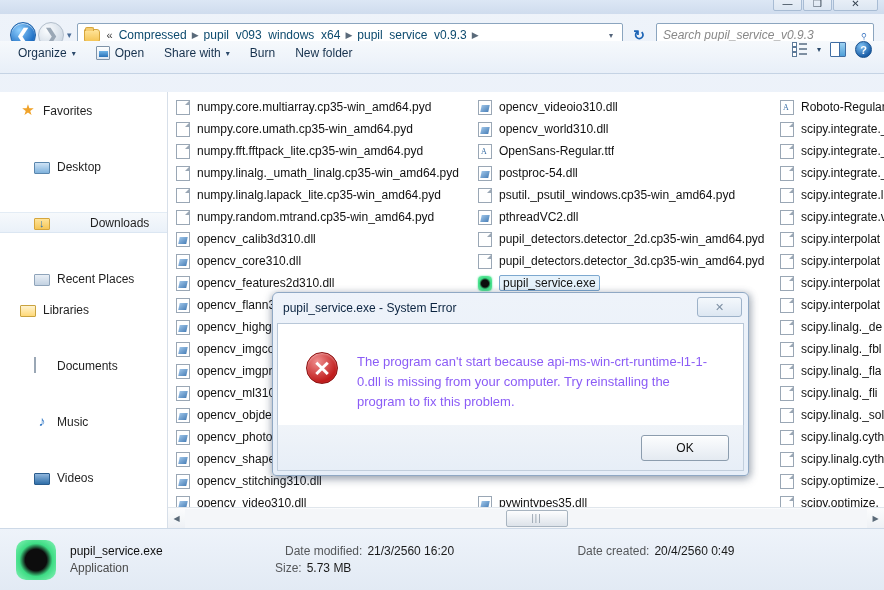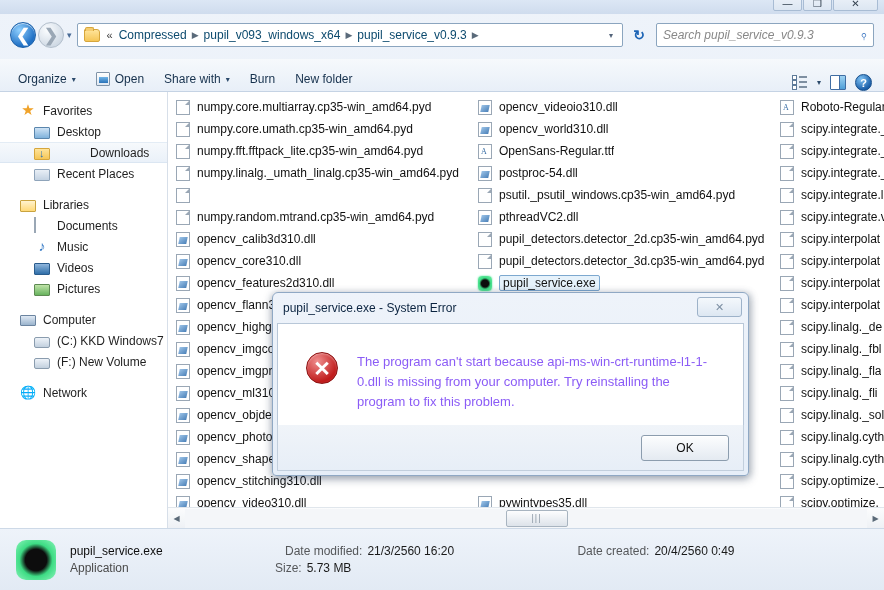--- a/index.html
+++ b/index.html
@@ -86,24 +86,24 @@
   .searchbox {
     width: 218px; height: 24px; margin-left: 5px; flex: 0 0 auto;
     background: #fff; border: 1px solid #8ba5bf; border-radius: 2px;
     display: flex; align-items: center; padding: 0 6px;
   }
   .searchbox .ph { flex: 1; color: #888; font-style: italic; font-size: 12px; }
   .search-icon { color: #2c6bbd; font-size: 13px; transform: rotate(-45deg); }
 
   
   .toolbar {
-    position: absolute; top: 59px; left: 0; right: 0; height: 33px;
+    position: absolute; top: 41px; left: 0; right: 0; height: 33px;
     background: linear-gradient(to bottom,#f6f9fc,#e8eff8);
     border-bottom: 1px solid #c5d3e4;
-    display: flex; align-items: flex-end; padding: 0 8px;
+    display: flex; align-items: flex-start; padding: 0 8px;
   }
   .tbitem {
     display: flex; align-items: center; gap: 5px;
     padding: 4px 9px; color: #16314d; font-size: 12px;
     border: 1px solid transparent; border-radius: 3px;
   }
   .caret { font-size: 8px; color: #2c4a6b; }
   .open-icon {
     width: 14px; height: 14px;
     background: linear-gradient(to bottom,#fdfefe,#dfe8f2);
@@ -140,21 +140,21 @@
     border-right: 1px solid #d7dfe9;
     padding-top: 8px;
     overflow: hidden;
   }
   .navgroup { margin-bottom: 10px; }
   .navitem {
     display: flex; align-items: center; gap: 7px;
     height: 21px; padding-left: 20px; font-size: 12px; color: #1f1f1f;
     white-space: nowrap;
   }
-  .navitem.child { padding-left: 34px; }
+  .navitem.child { padding-left: 34px; margin-top: 35px; }
   .navitem.selected {
     background: linear-gradient(to bottom,#f6f9fc,#eaf1f9);
     border-top: 1px solid #e3ecf5; border-bottom: 1px solid #dbe6f2; gap: 40px;
   }
   .navicon { width: 16px; height: 15px; flex: 0 0 16px; position: relative; }
 
   .ic-star { color: #f0a32a; font-size: 15px; line-height: 14px; text-align: center; }
   .ic-desktop {
     background: linear-gradient(to bottom,#cfe3f5,#7fb2dc);
     border: 1px solid #5a86ad; border-radius: 1px; height: 12px; margin-top: 2px;
@@ -500,20 +500,21 @@
           <div class="filerow">
               <span class="ficon page"></span>
               <span class="fname">numpy.fft.fftpack_lite.cp35-win_amd64.pyd</span>
             </div>
           <div class="filerow">
               <span class="ficon page"></span>
               <span class="fname">numpy.linalg._umath_linalg.cp35-win_amd64.pyd</span>
             </div>
           <div class="filerow">
               <span class="ficon page"></span>
+              <span class="fname">numpy.linalg.lapack_lite.cp35-win_amd64.pyd</span>
             </div>
           <div class="filerow">
               <span class="ficon page"></span>
               <span class="fname">numpy.random.mtrand.cp35-win_amd64.pyd</span>
             </div>
           <div class="filerow">
               <span class="ficon dll"></span>
               <span class="fname">opencv_calib3d310.dll</span>
             </div>
           <div class="filerow">

